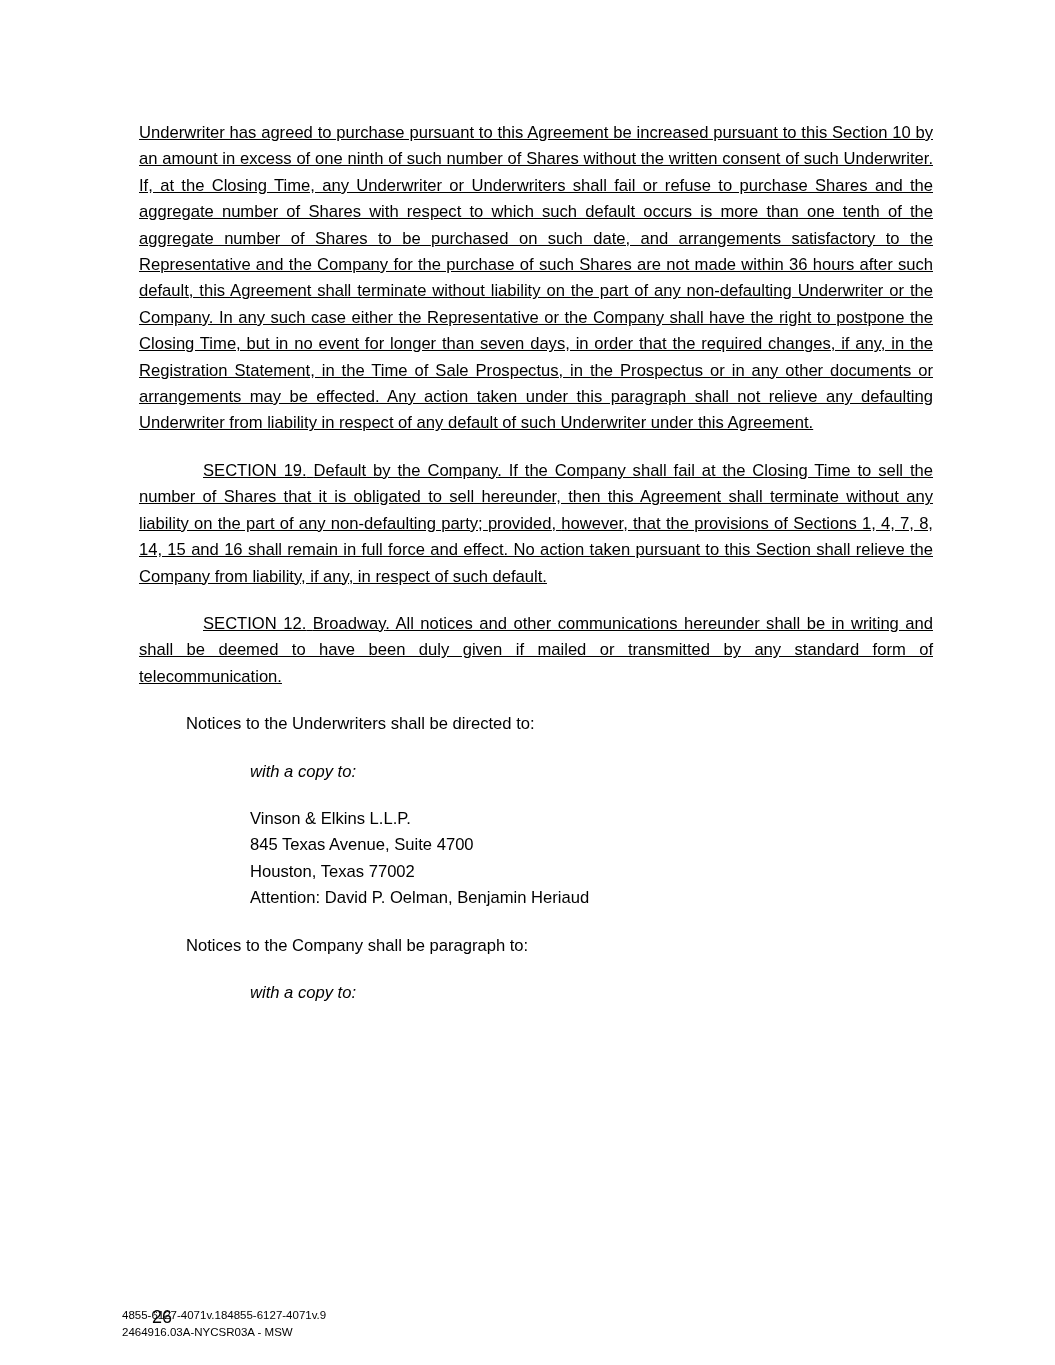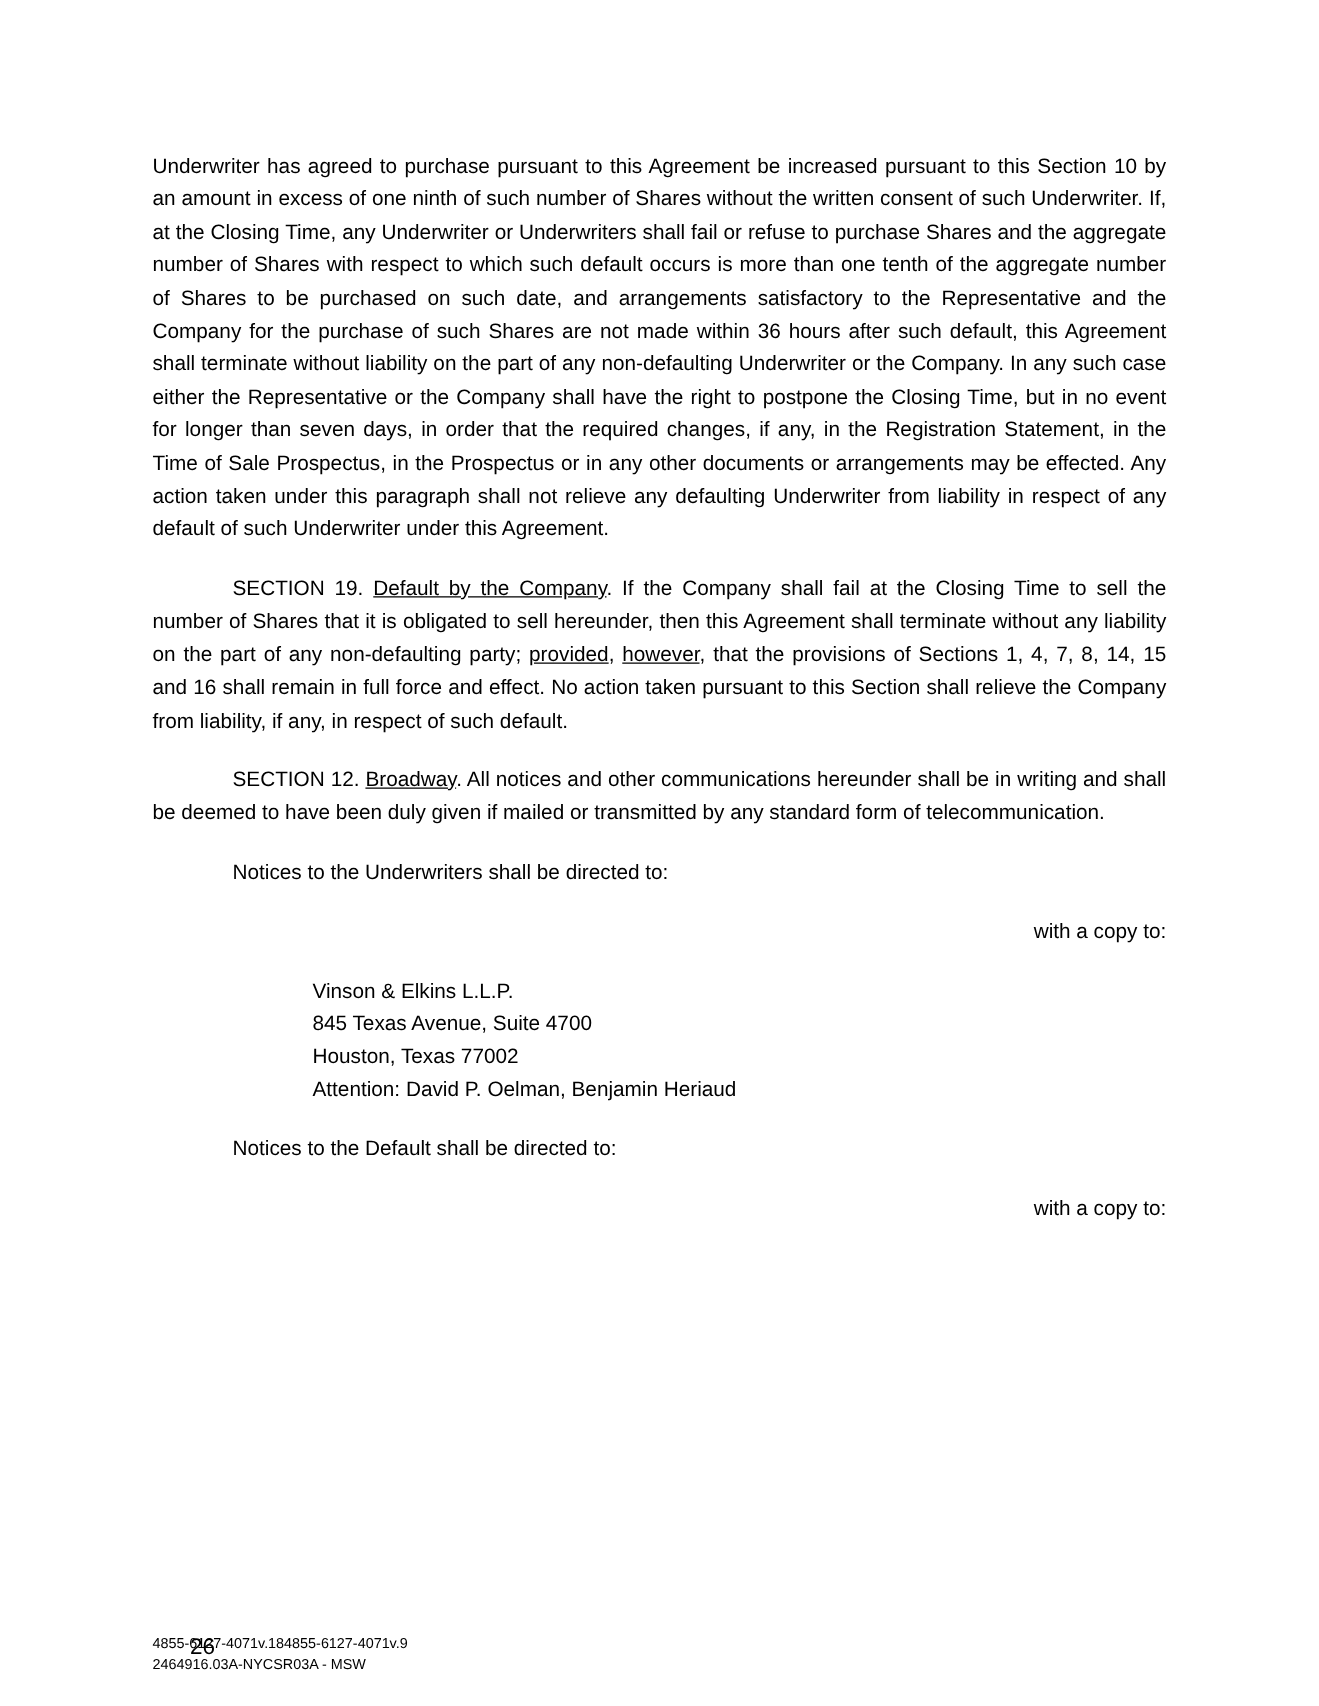--- a/index.html
+++ b/index.html
@@ -22,21 +22,22 @@
     box-sizing: border-box;
     padding: 120px 122px 0 122px;
   }
   .body-text {
     font-size: 16.6px;
     line-height: 26.4px;
     text-align: justify;
     margin: 0;
   }
   p.para {
-    margin: 0 0 21px 0;
+    margin: 0 0 21px 17px;
+    text-decoration: underline;
   }
   p.para.indent {
     text-indent: 64px;
   }
   .u {
     text-decoration: underline;
   }
   .lead-line {
     margin: 0 0 21px 0;
     text-indent: 64px;
@@ -44,21 +45,22 @@
   }
   .addr {
     margin: 0 0 21px 0;
     padding-left: 128px;
     text-align: left;
     white-space: pre-line;
   }
   .copy-line {
     margin: 0 0 21px 0;
     padding-left: 128px;
-    text-align: right;
+    text-align: left;
+    font-style: italic;
   }
   .footer {
     position: absolute;
     left: 122px;
     bottom: 58px;
     width: 812px;
     font-size: 11.5px;
     line-height: 17px;
     color: #000;
   }
@@ -99,21 +101,21 @@
   <p class="body-text lead-line">Notices to the Underwriters shall be directed to:</p>
 
 
   <div class="body-text copy-line">with a copy to:</div>
 
   <div class="body-text addr">Vinson &amp; Elkins L.L.P.
 845 Texas Avenue, Suite 4700
 Houston, Texas 77002
 Attention: David P. Oelman, Benjamin Heriaud</div>
 
-  <p class="body-text lead-line">Notices to the Default shall be directed to:</p>
+  <p class="body-text lead-line">Notices to the Company shall be paragraph to:</p>
 
 
   <div class="body-text copy-line">with a copy to:</div>
 
   <div class="footer">
     <div class="footer-left">4855-6127-4071v.184855-6127-4071v.9
 2464916.03A-NYCSR03A - MSW</div>
     <div class="footer-page">26</div>
   </div>
 

